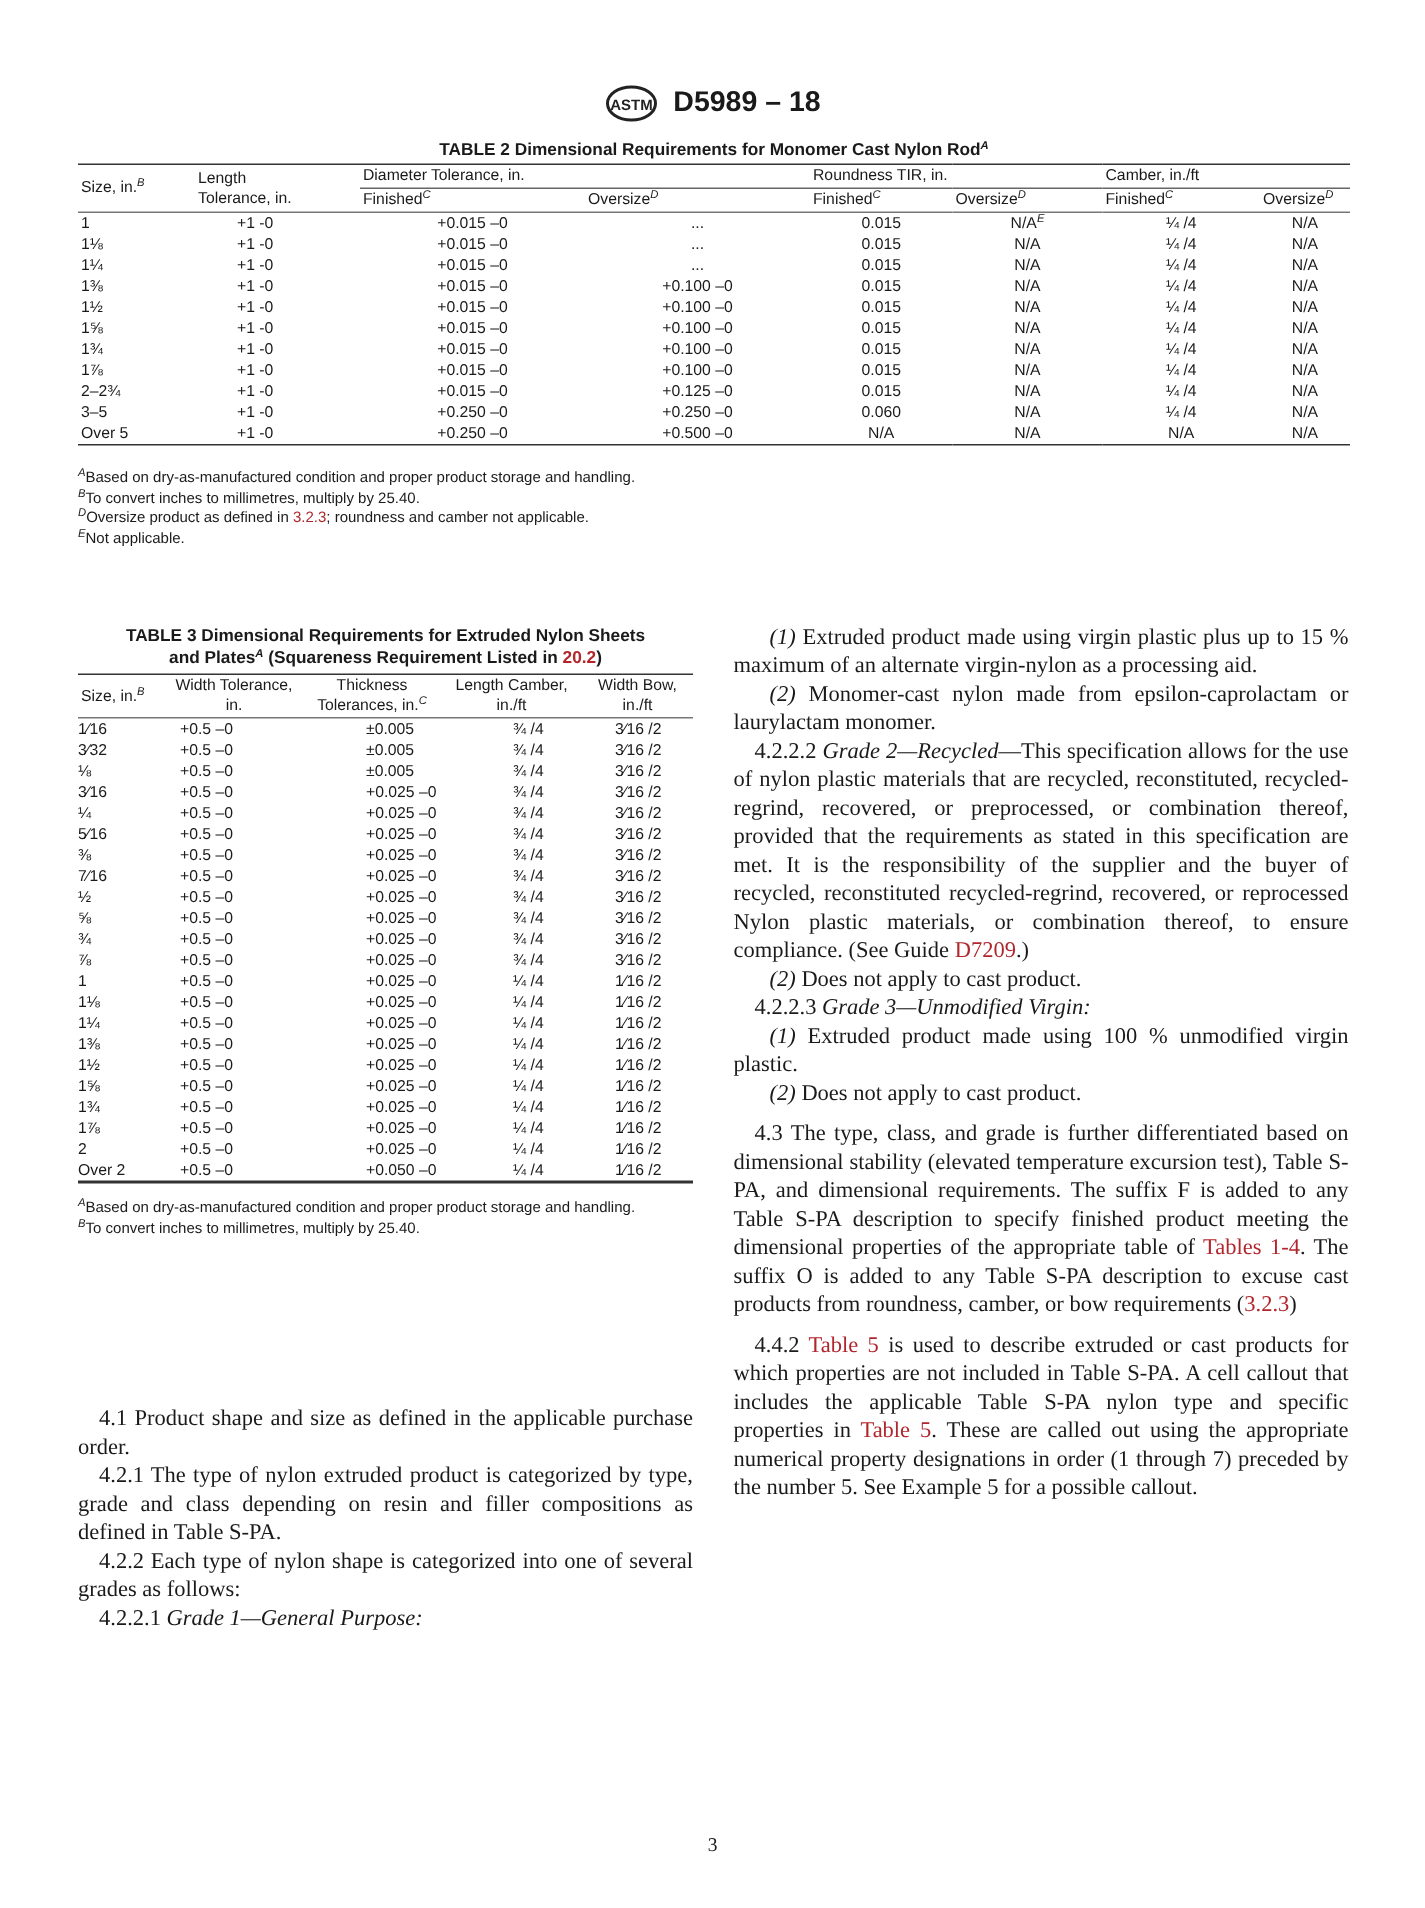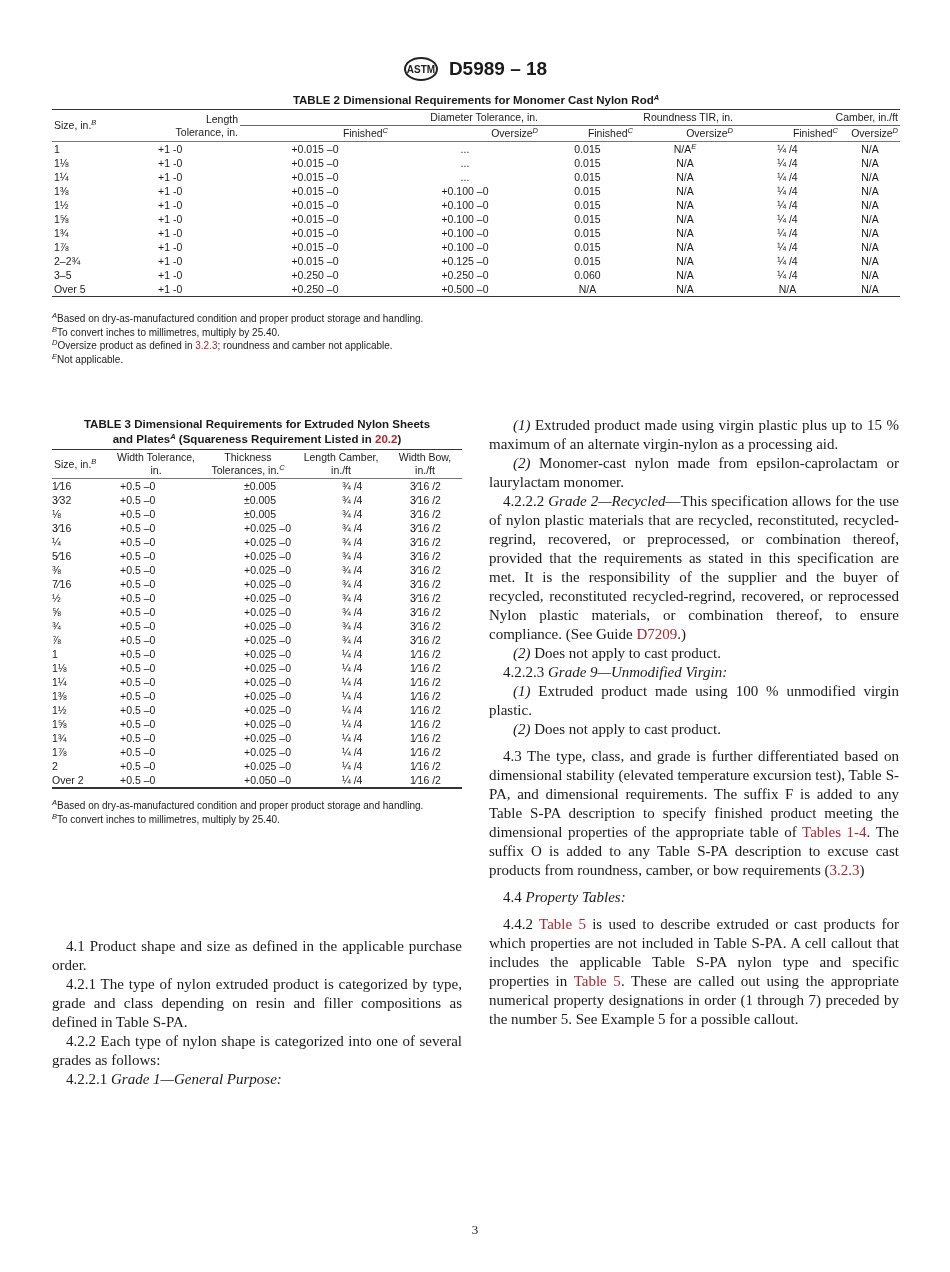--- a/index.html
+++ b/index.html
@@ -9,21 +9,21 @@
 
   .header { position:absolute; top:56px; left:0; width:950px; text-align:center; }
   .header .logo { display:inline-block; width:36px; height:26px; vertical-align:middle; margin-right:6px; }
   .header .docid { font-family:"Liberation Sans", sans-serif; font-weight:bold; font-size:19px; vertical-align:middle; }
 
   
   .t2-title { position:absolute; top:94px; left:52px; width:848px; text-align:center; font-family:"Liberation Sans",sans-serif; font-weight:bold; font-size:11.5px; }
   table { border-collapse:collapse; font-family:"Liberation Sans",sans-serif; font-size:10.5px; }
   .t2 { position:absolute; top:109px; left:52px; width:848px; }
   .t2 thead tr:first-child th { border-top:1.5px solid #333; }
-  .t2 th { font-weight:normal; padding:1px 2px; text-align:right; line-height:13px; }
+  .t2 th { font-weight:normal; padding:1px 2px; text-align:left; line-height:13px; }
   .t2 th.left { text-align:left; }
   .t2 .subhead th { border-top:1px solid #666; }
   .t2 thead tr:last-child th, .t2 thead th.rs { border-bottom:1.5px solid #777; }
   .t2 td { padding:0 2px; height:14px; line-height:14px; text-align:center; }
   .t2 td.left { text-align:left; }
   .t2 tbody tr:last-child td { border-bottom:1.5px solid #333; }
 
   .fnotes { position:absolute; font-family:"Liberation Sans",sans-serif; font-size:10px; line-height:13.5px; }
   .fnotes div { margin:0; }
 
@@ -399,21 +399,20 @@
   <p class="ind">4.2.1 The type of nylon extruded product is categorized by type, grade and class depending on resin and filler compositions as defined in Table S-PA.</p>
   <p class="ind">4.2.2 Each type of nylon shape is categorized into one of several grades as follows:</p>
   <p class="ind"><span>4.2.2.1 </span><i>Grade 1—General Purpose:</i></p>
 </div>
 
 <div class="col" style="top:416px; left:489px; width:410px;">
   <p class="ind2"><i>(1)</i><span> Extruded product made using virgin plastic plus up to 15 % maximum of an alternate virgin-nylon as a processing aid.</span></p>
   <p class="ind2"><i>(2)</i><span> Monomer-cast nylon made from epsilon-caprolactam or laurylactam monomer.</span></p>
   <p class="ind"><span>4.2.2.2 </span><i>Grade 2—Recycled</i><span>—This specification allows for the use of nylon plastic materials that are recycled, reconstituted, recycled-regrind, recovered, or preprocessed, or combination thereof, provided that the requirements as stated in this specification are met. It is the responsibility of the supplier and the buyer of recycled, reconstituted recycled-regrind, recovered, or reprocessed Nylon plastic materials, or combination thereof, to ensure compliance. (See Guide </span><span class="link">D7209</span><span>.)</span></p>
   <p class="ind2"><i>(2)</i><span> Does not apply to cast product.</span></p>
-  <p class="ind"><span>4.2.2.3 </span><i>Grade 9—Unmodified Virgin:</i></p>
+  <p class="ind"><span>4.2.2.3 </span><i>Grade 3—Unmodified Virgin:</i></p>
   <p class="ind2"><i>(1)</i><span> Extruded product made using 100 % unmodified virgin plastic.</span></p>
   <p class="ind2"><i>(2)</i><span> Does not apply to cast product.</span></p>
   <p class="ind gap"><span>4.3 The type, class, and grade is further differentiated based on dimensional stability (elevated temperature excursion test), Table S-PA, and dimensional requirements. The suffix F is added to any Table S-PA description to specify finished product meeting the dimensional properties of the appropriate table of </span><span class="link">Tables 1-4</span><span>. The suffix O is added to any Table S-PA description to excuse cast products from roundness, camber, or bow requirements (</span><span class="link">3.2.3</span><span>)</span></p>
-  <p class="ind gap"><span>4.4 </span><i>Property Tables:</i></p>
   <p class="ind gap"><span>4.4.2 </span><span class="link">Table 5</span><span> is used to describe extruded or cast products for which properties are not included in Table S-PA. A cell callout that includes the applicable Table S-PA nylon type and specific properties in </span><span class="link">Table 5</span><span>. These are called out using the appropriate numerical property designations in order (1 through 7) preceded by the number 5. See Example 5 for a possible callout.</span></p>
 </div>
 
 <div class="pagenum">3</div>
 
 </body></html>

